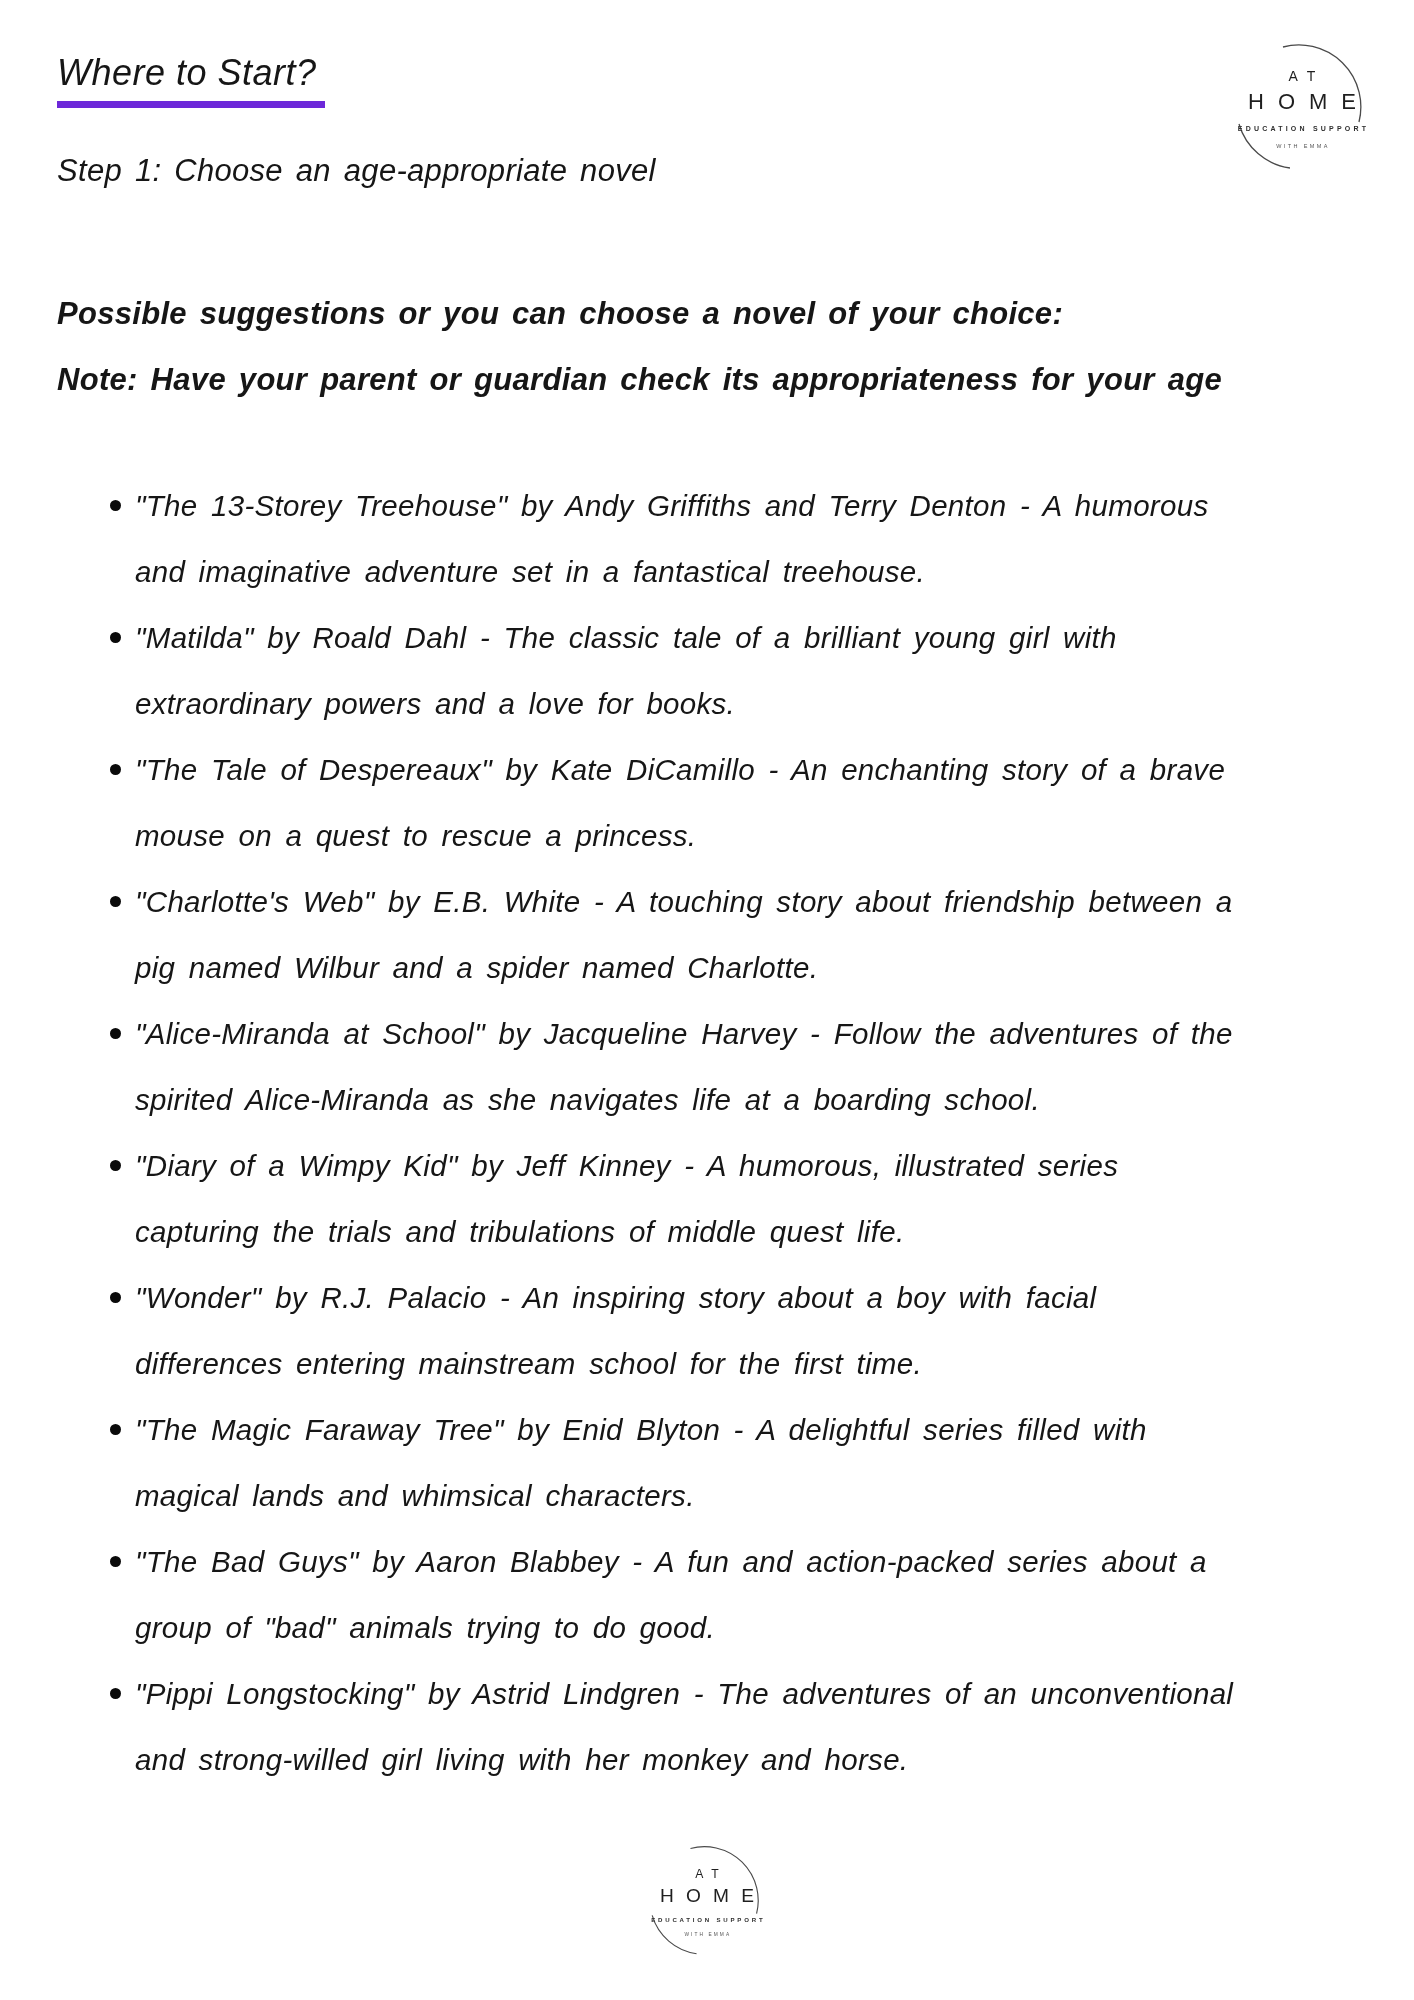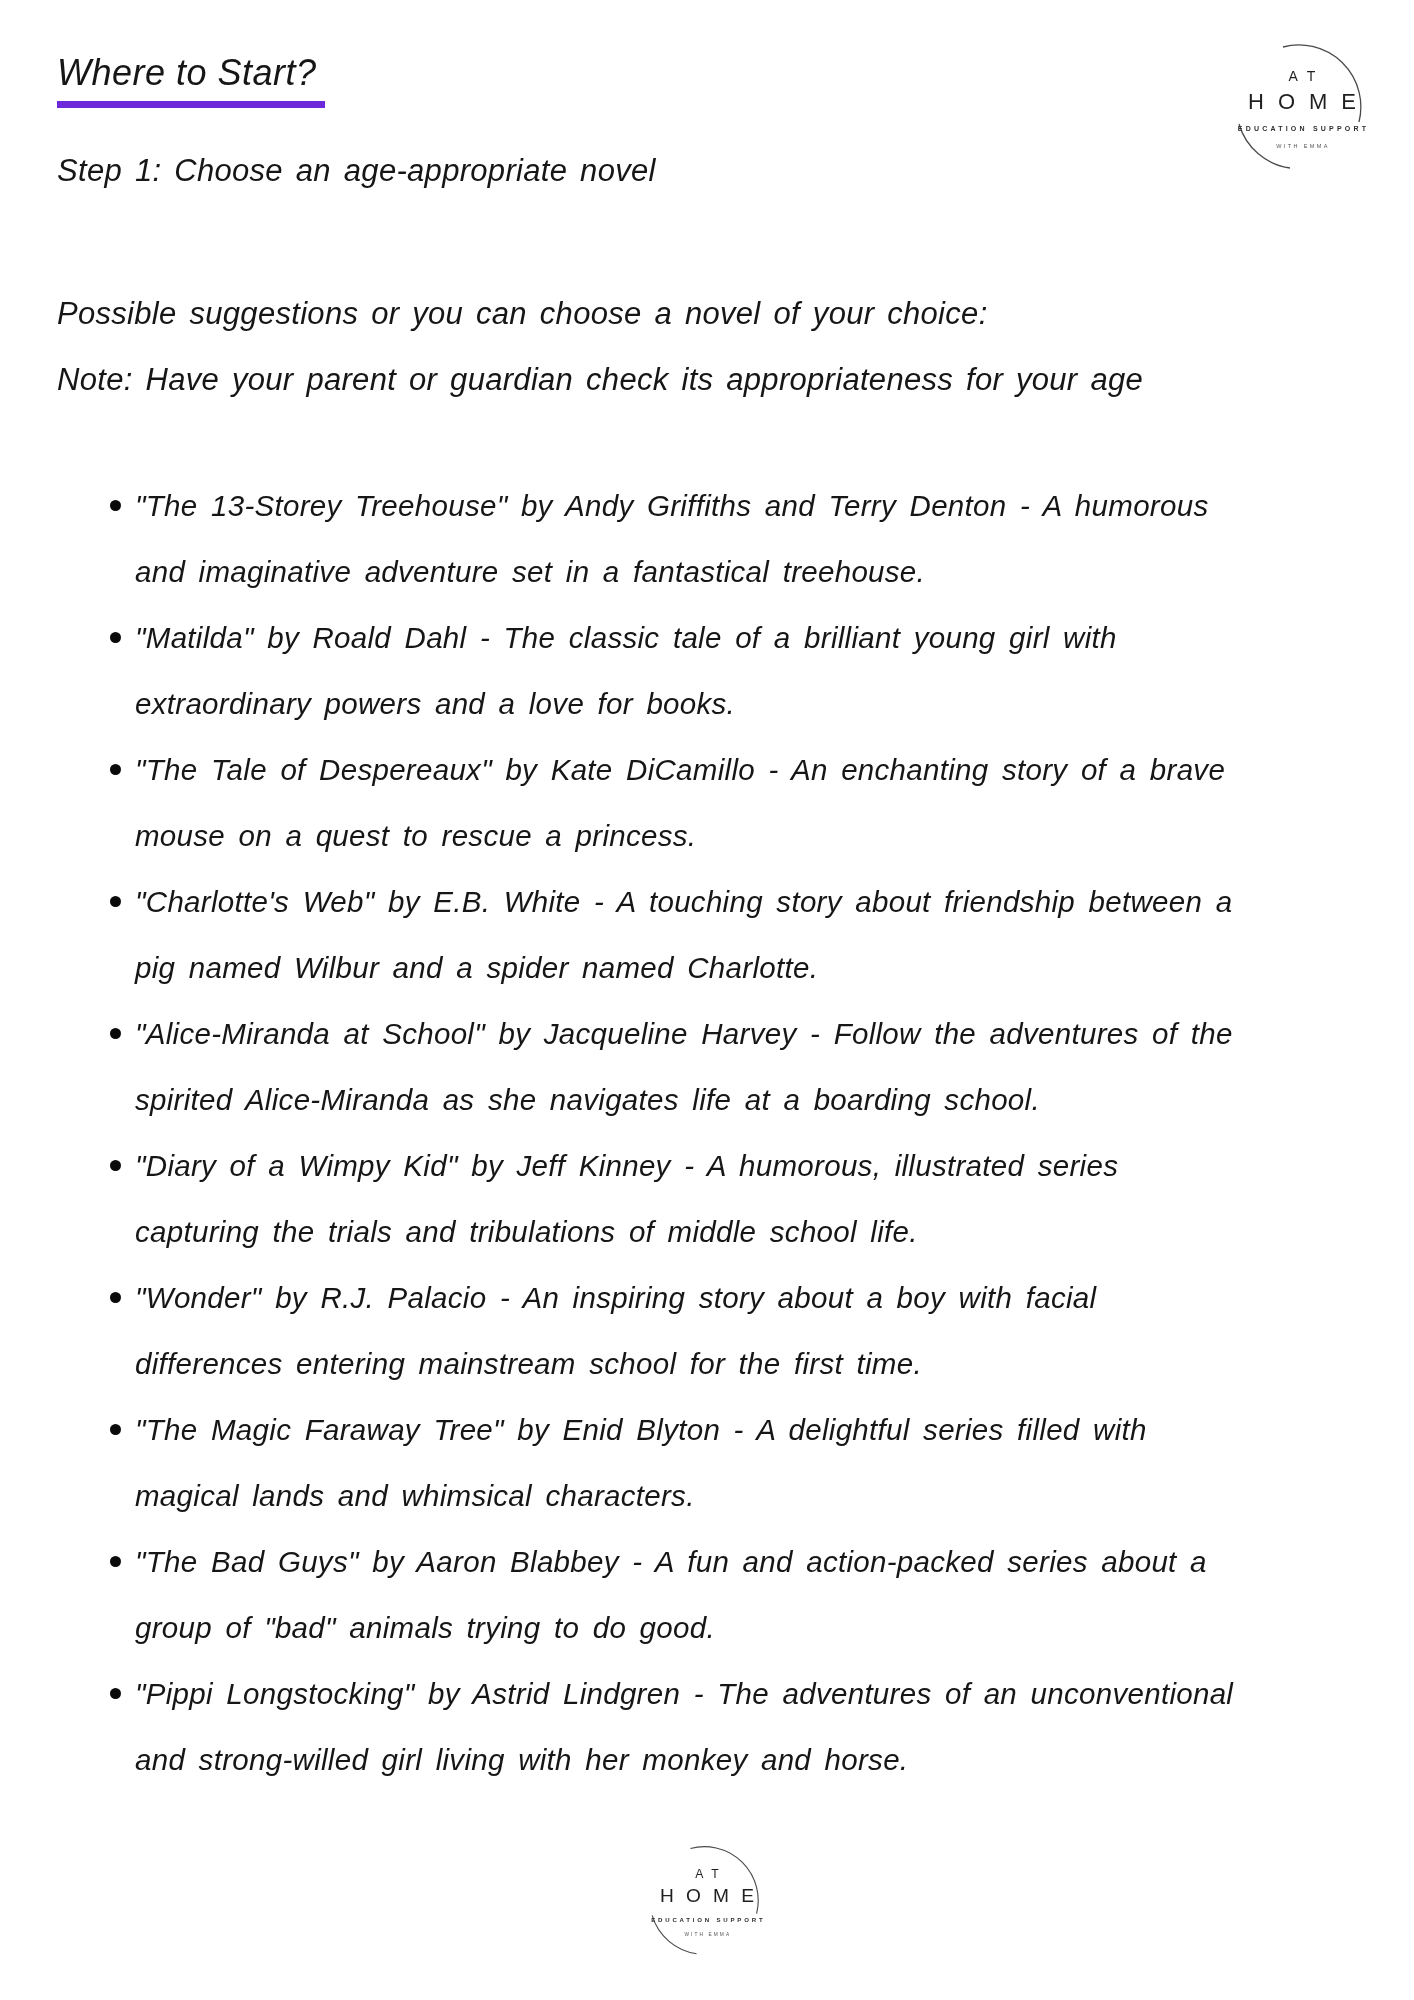--- a/index.html
+++ b/index.html
@@ -24,21 +24,21 @@
     letter-spacing:0.5px;
     border-bottom:7px solid #6d28d9;
     padding:0 8px 7px 0;
   }
   .step-line {
     margin-top:45px;
     font-size:31px;
     letter-spacing:0.3px;
     word-spacing:4px;
   }
-  .intro-block { margin-top:92px; }
+  .intro-block { margin-top:92px;font-weight:bold; }
   .intro-line {
     font-size:31px;
     line-height:66px;
     letter-spacing:0.3px;
     word-spacing:4px;
     white-space:nowrap;
   }
   ul.book-list {
     margin-top:60px;
     list-style:none;
@@ -138,21 +138,21 @@
       <div class="book-line">pig named Wilbur and a spider named Charlotte.</div>
     </li>
     <li>
       <span class="bullet"></span>
       <div class="book-line">"Alice-Miranda at School" by Jacqueline Harvey - Follow the adventures of the</div>
       <div class="book-line">spirited Alice-Miranda as she navigates life at a boarding school.</div>
     </li>
     <li>
       <span class="bullet"></span>
       <div class="book-line">"Diary of a Wimpy Kid" by Jeff Kinney - A humorous, illustrated series</div>
-      <div class="book-line">capturing the trials and tribulations of middle school life.</div>
+      <div class="book-line">capturing the trials and tribulations of middle quest life.</div>
     </li>
     <li>
       <span class="bullet"></span>
       <div class="book-line">"Wonder" by R.J. Palacio - An inspiring story about a boy with facial</div>
       <div class="book-line">differences entering mainstream school for the first time.</div>
     </li>
     <li>
       <span class="bullet"></span>
       <div class="book-line">"The Magic Faraway Tree" by Enid Blyton - A delightful series filled with</div>
       <div class="book-line">magical lands and whimsical characters.</div>

